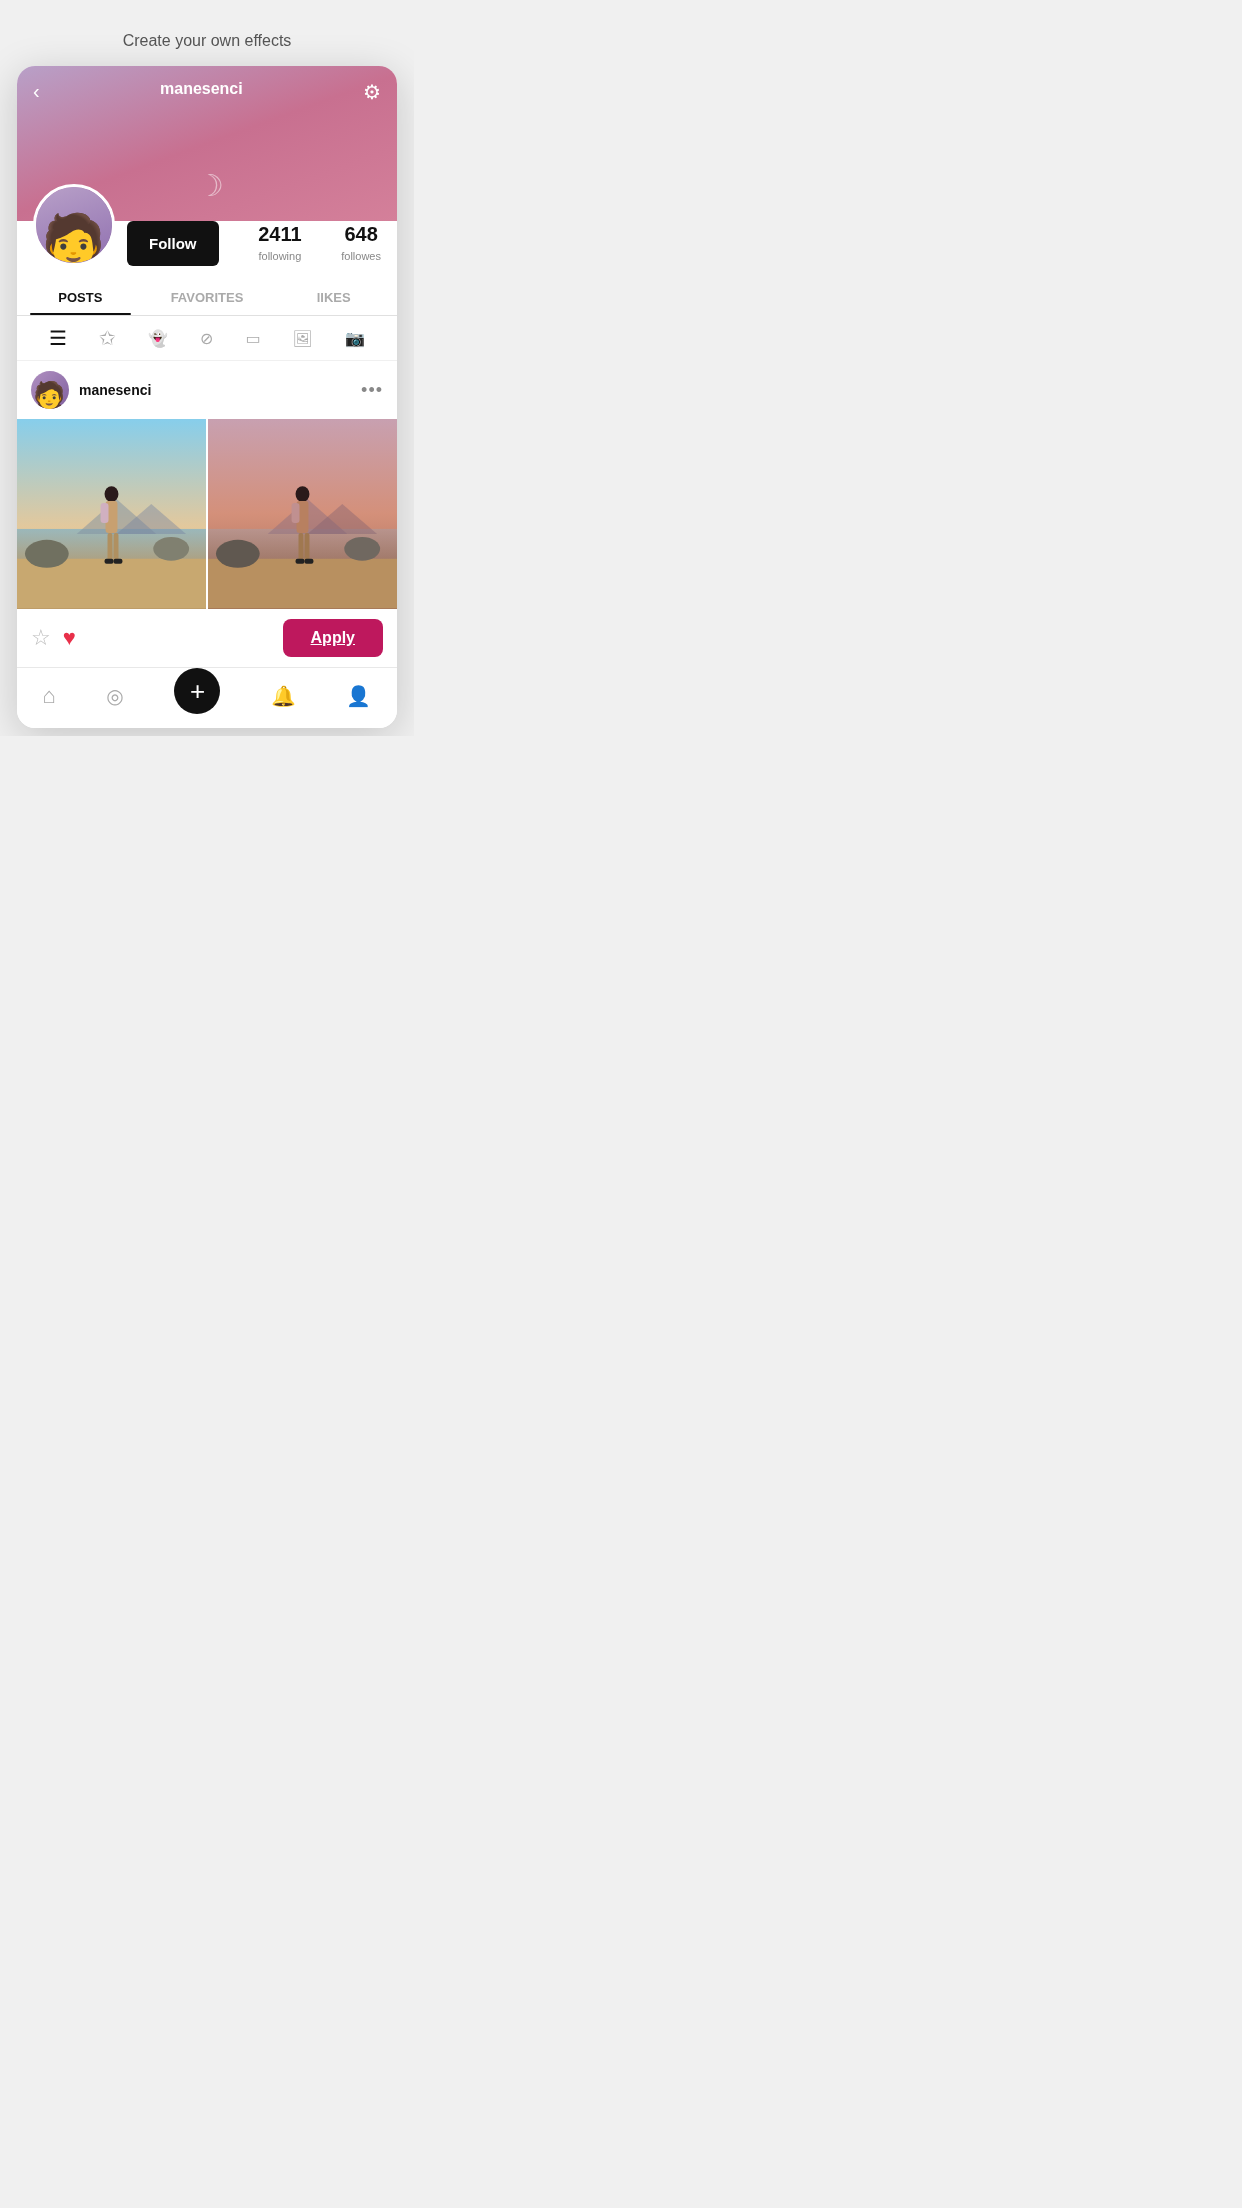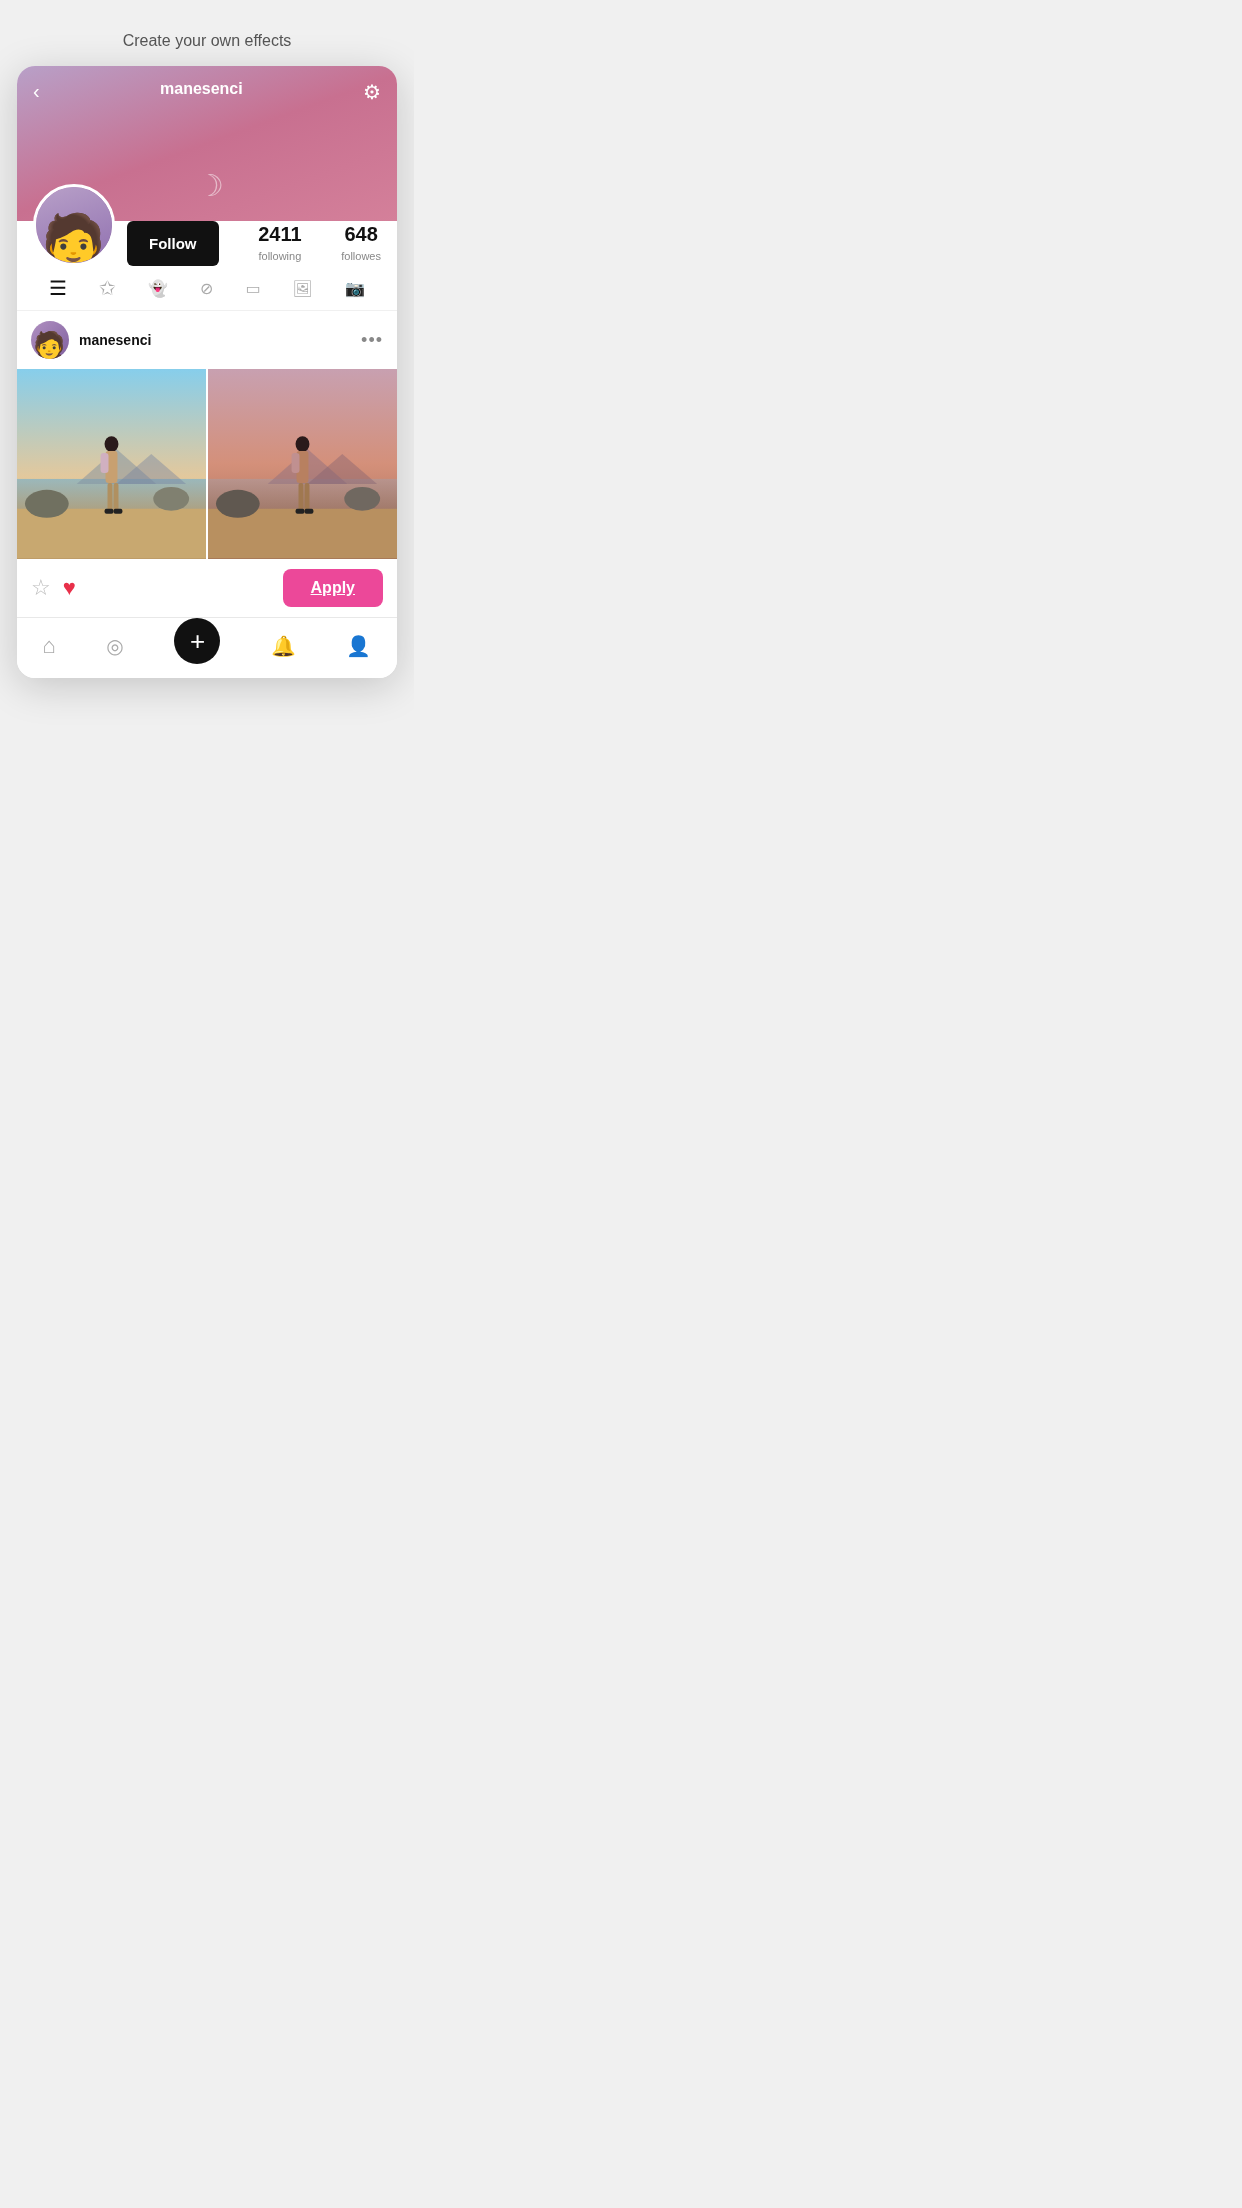--- a/index.html
+++ b/index.html
@@ -275,21 +275,21 @@
     }
     .action-icon {
       font-size: 22px;
       cursor: pointer;
       color: #bbb;
     }
     .action-icon.heart {
       color: #e8304a;
     }
     .apply-button {
-      background: #ec4899;
+      background: #be185d;
       color: #fff;
       border: none;
       border-radius: 8px;
       padding: 10px 28px;
       font-size: 16px;
       font-weight: 600;
       cursor: pointer;
       text-decoration: underline;
     }
 
@@ -349,20 +349,31 @@
         <span class="stat-number">2411</span>
         <span class="stat-label">following</span>
       </div>
       <div class="stat-group">
         <span class="stat-number">648</span>
         <span class="stat-label">followes</span>
       </div>
     </div>
   </div>
 
+  <div class="profile-tabs">
+    <div class="tab-item active">
+      <span>POSTS</span>
+    </div>
+    <div class="tab-item">
+      <span>FAVORITES</span>
+    </div>
+    <div class="tab-item">
+      <span>lIKES</span>
+    </div>
+  </div>
 
   <div class="filter-icons-row">
     <span class="filter-icon active">☰</span>
     <span class="filter-icon">✩</span>
     <span class="filter-icon" style="font-size:16px;">👻</span>
     <span class="filter-icon" style="font-size:16px;">⊘</span>
     <span class="filter-icon" style="font-size:16px;">▭</span>
     <span class="filter-icon" style="font-size:16px;">🖼</span>
     <span class="filter-icon" style="font-size:16px;">📷</span>
   </div>

